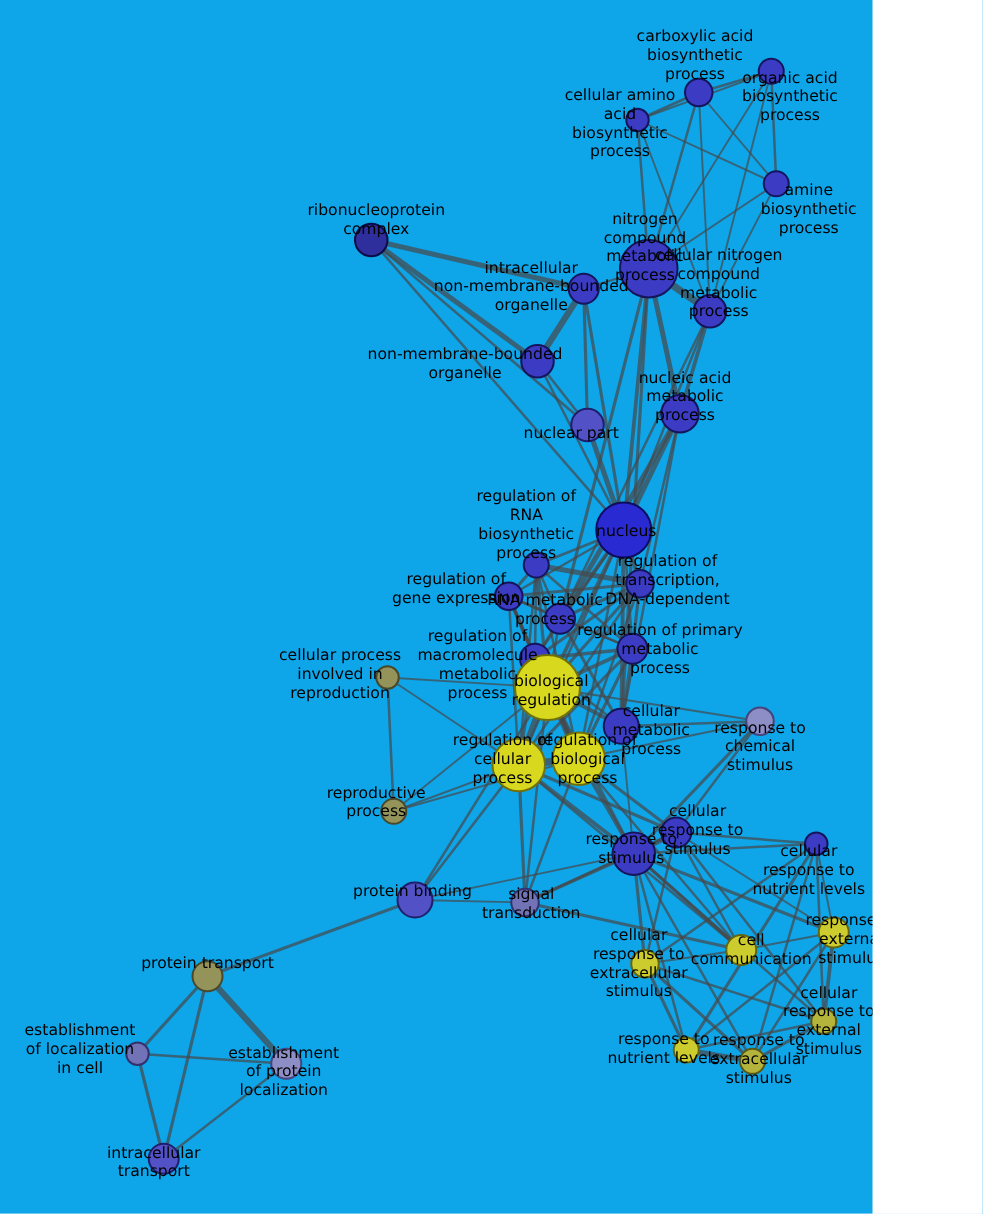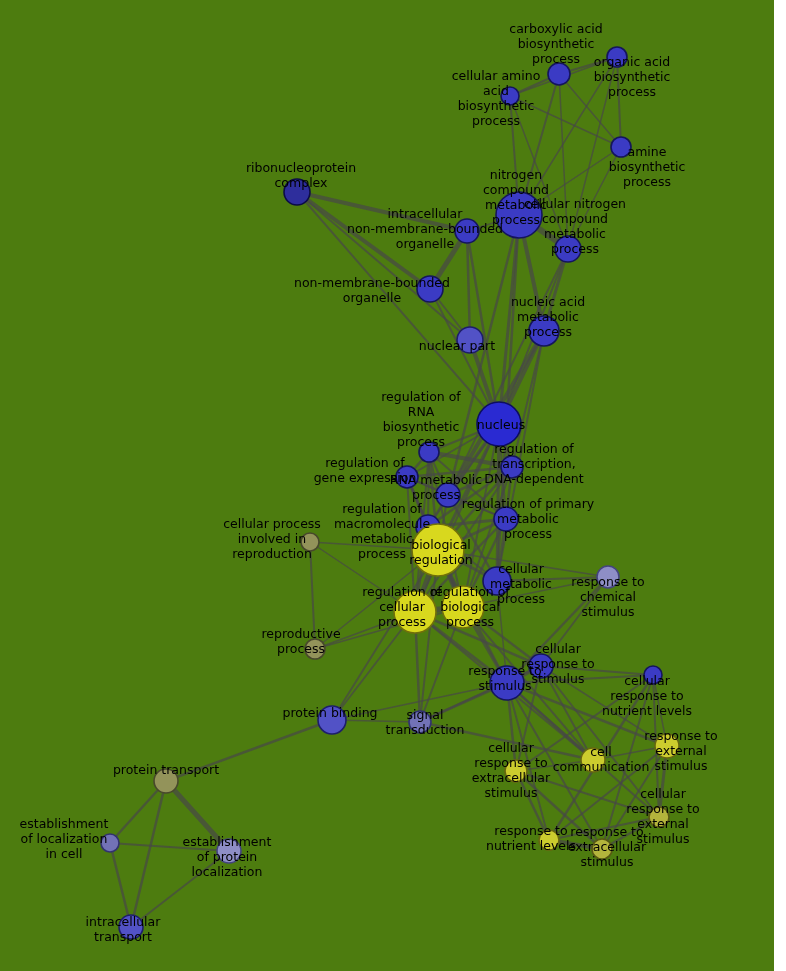--- a/index.html
+++ b/index.html
@@ -3,23 +3,23 @@
 <meta charset="utf-8">
 <style>
   html, body {
     margin: 0;
     padding: 0;
     background: #ffffff;
     font-family: "DejaVu Sans", "Liberation Sans", sans-serif;
   }
   .stage {
     position: relative;
-    width: 774px;
+    width: 698px;
     height: 971px;
-    background: #4d7c0f;
+    background: #0ea5e9;
     overflow: hidden;
   }
   svg { display: block; }
   .node-circle { cursor: pointer; }
   .node-label {
     font-family: "DejaVu Sans", "Liberation Sans", sans-serif;
     pointer-events: none;
   }
 </style>
 </head>

